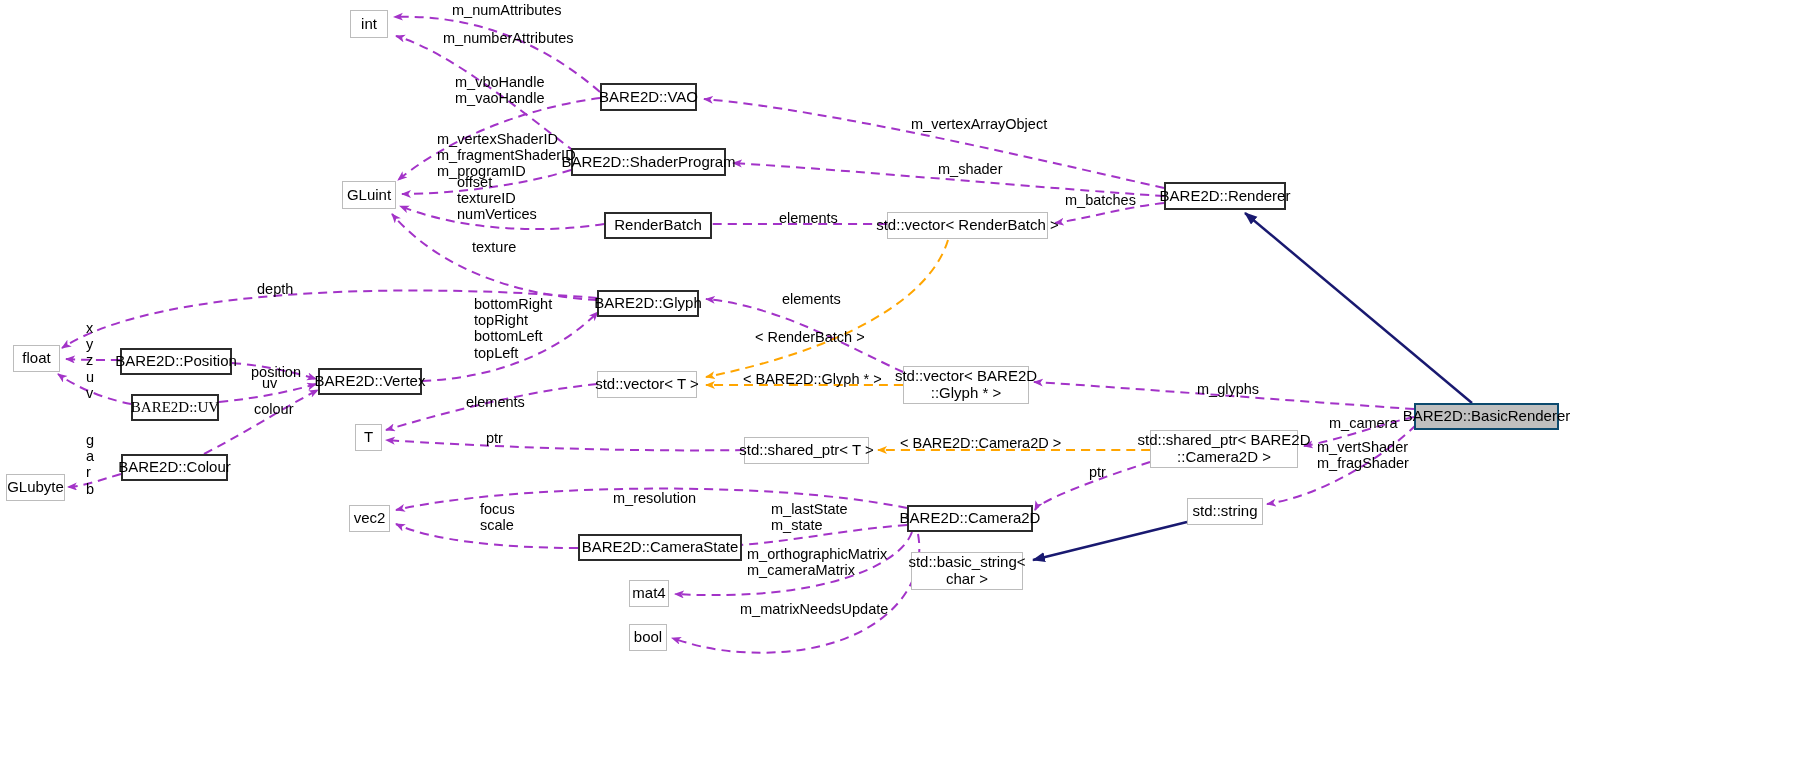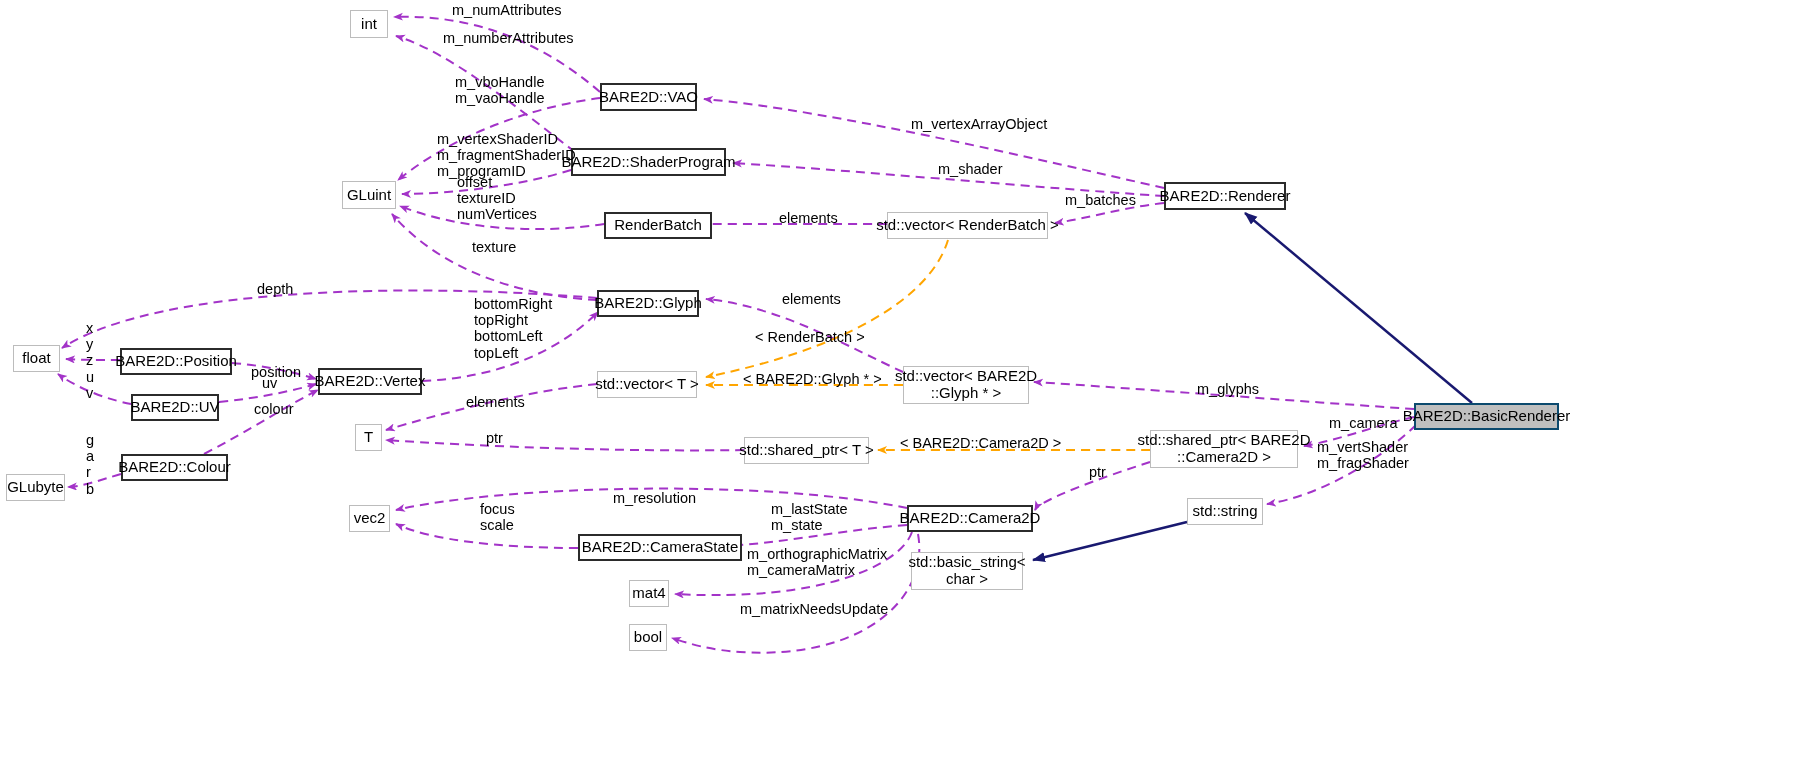--- a/index.html
+++ b/index.html
@@ -125,21 +125,21 @@
   <div class="node-box node-class" style="left:604px;top:212px;width:108px;height:27px;">RenderBatch</div>
   <div class="node-box node-plain" style="left:887px;top:212px;width:161px;height:27px;">std::vector&lt; RenderBatch &gt;</div>
   <div class="node-box node-class" style="left:597px;top:290px;width:102px;height:27px;">BARE2D::Glyph</div>
   <div class="node-box node-plain" style="left:13px;top:345px;width:47px;height:27px;">float</div>
   <div class="node-box node-class" style="left:120px;top:348px;width:112px;height:27px;">BARE2D::Position</div>
   <div class="node-box node-class" style="left:318px;top:368px;width:104px;height:27px;">BARE2D::Vertex</div>
   <div class="node-box node-plain" style="left:597px;top:371px;width:100px;height:27px;">std::vector&lt; T &gt;</div>
   <div class="node-box node-plain" style="left:903px;top:366px;width:126px;height:38px;">std::vector&lt; BARE2D
 ::Glyph * &gt;</div>
   <div class="node-box node-highlight" style="left:1414px;top:403px;width:145px;height:27px;">BARE2D::BasicRenderer</div>
-  <div class="node-box node-class" style="left:131px;top:394px;width:88px;height:27px;">BARE2D::UV</div>
+  <div class="node-box node-class" style="left:131px;top:394px;width:88px;height:27px;font-family:Liberation Serif, serif;">BARE2D::UV</div>
   <div class="node-box node-plain" style="left:355px;top:424px;width:27px;height:27px;">T</div>
   <div class="node-box node-plain" style="left:744px;top:437px;width:125px;height:27px;">std::shared_ptr&lt; T &gt;</div>
   <div class="node-box node-plain" style="left:1150px;top:430px;width:148px;height:38px;">std::shared_ptr&lt; BARE2D
 ::Camera2D &gt;</div>
   <div class="node-box node-class" style="left:121px;top:454px;width:107px;height:27px;">BARE2D::Colour</div>
   <div class="node-box node-plain" style="left:6px;top:474px;width:59px;height:27px;">GLubyte</div>
   <div class="node-box node-plain" style="left:1187px;top:498px;width:76px;height:27px;">std::string</div>
   <div class="node-box node-plain" style="left:349px;top:505px;width:41px;height:27px;">vec2</div>
   <div class="node-box node-class" style="left:907px;top:505px;width:126px;height:27px;">BARE2D::Camera2D</div>
   <div class="node-box node-class" style="left:578px;top:534px;width:164px;height:27px;">BARE2D::CameraState</div>

